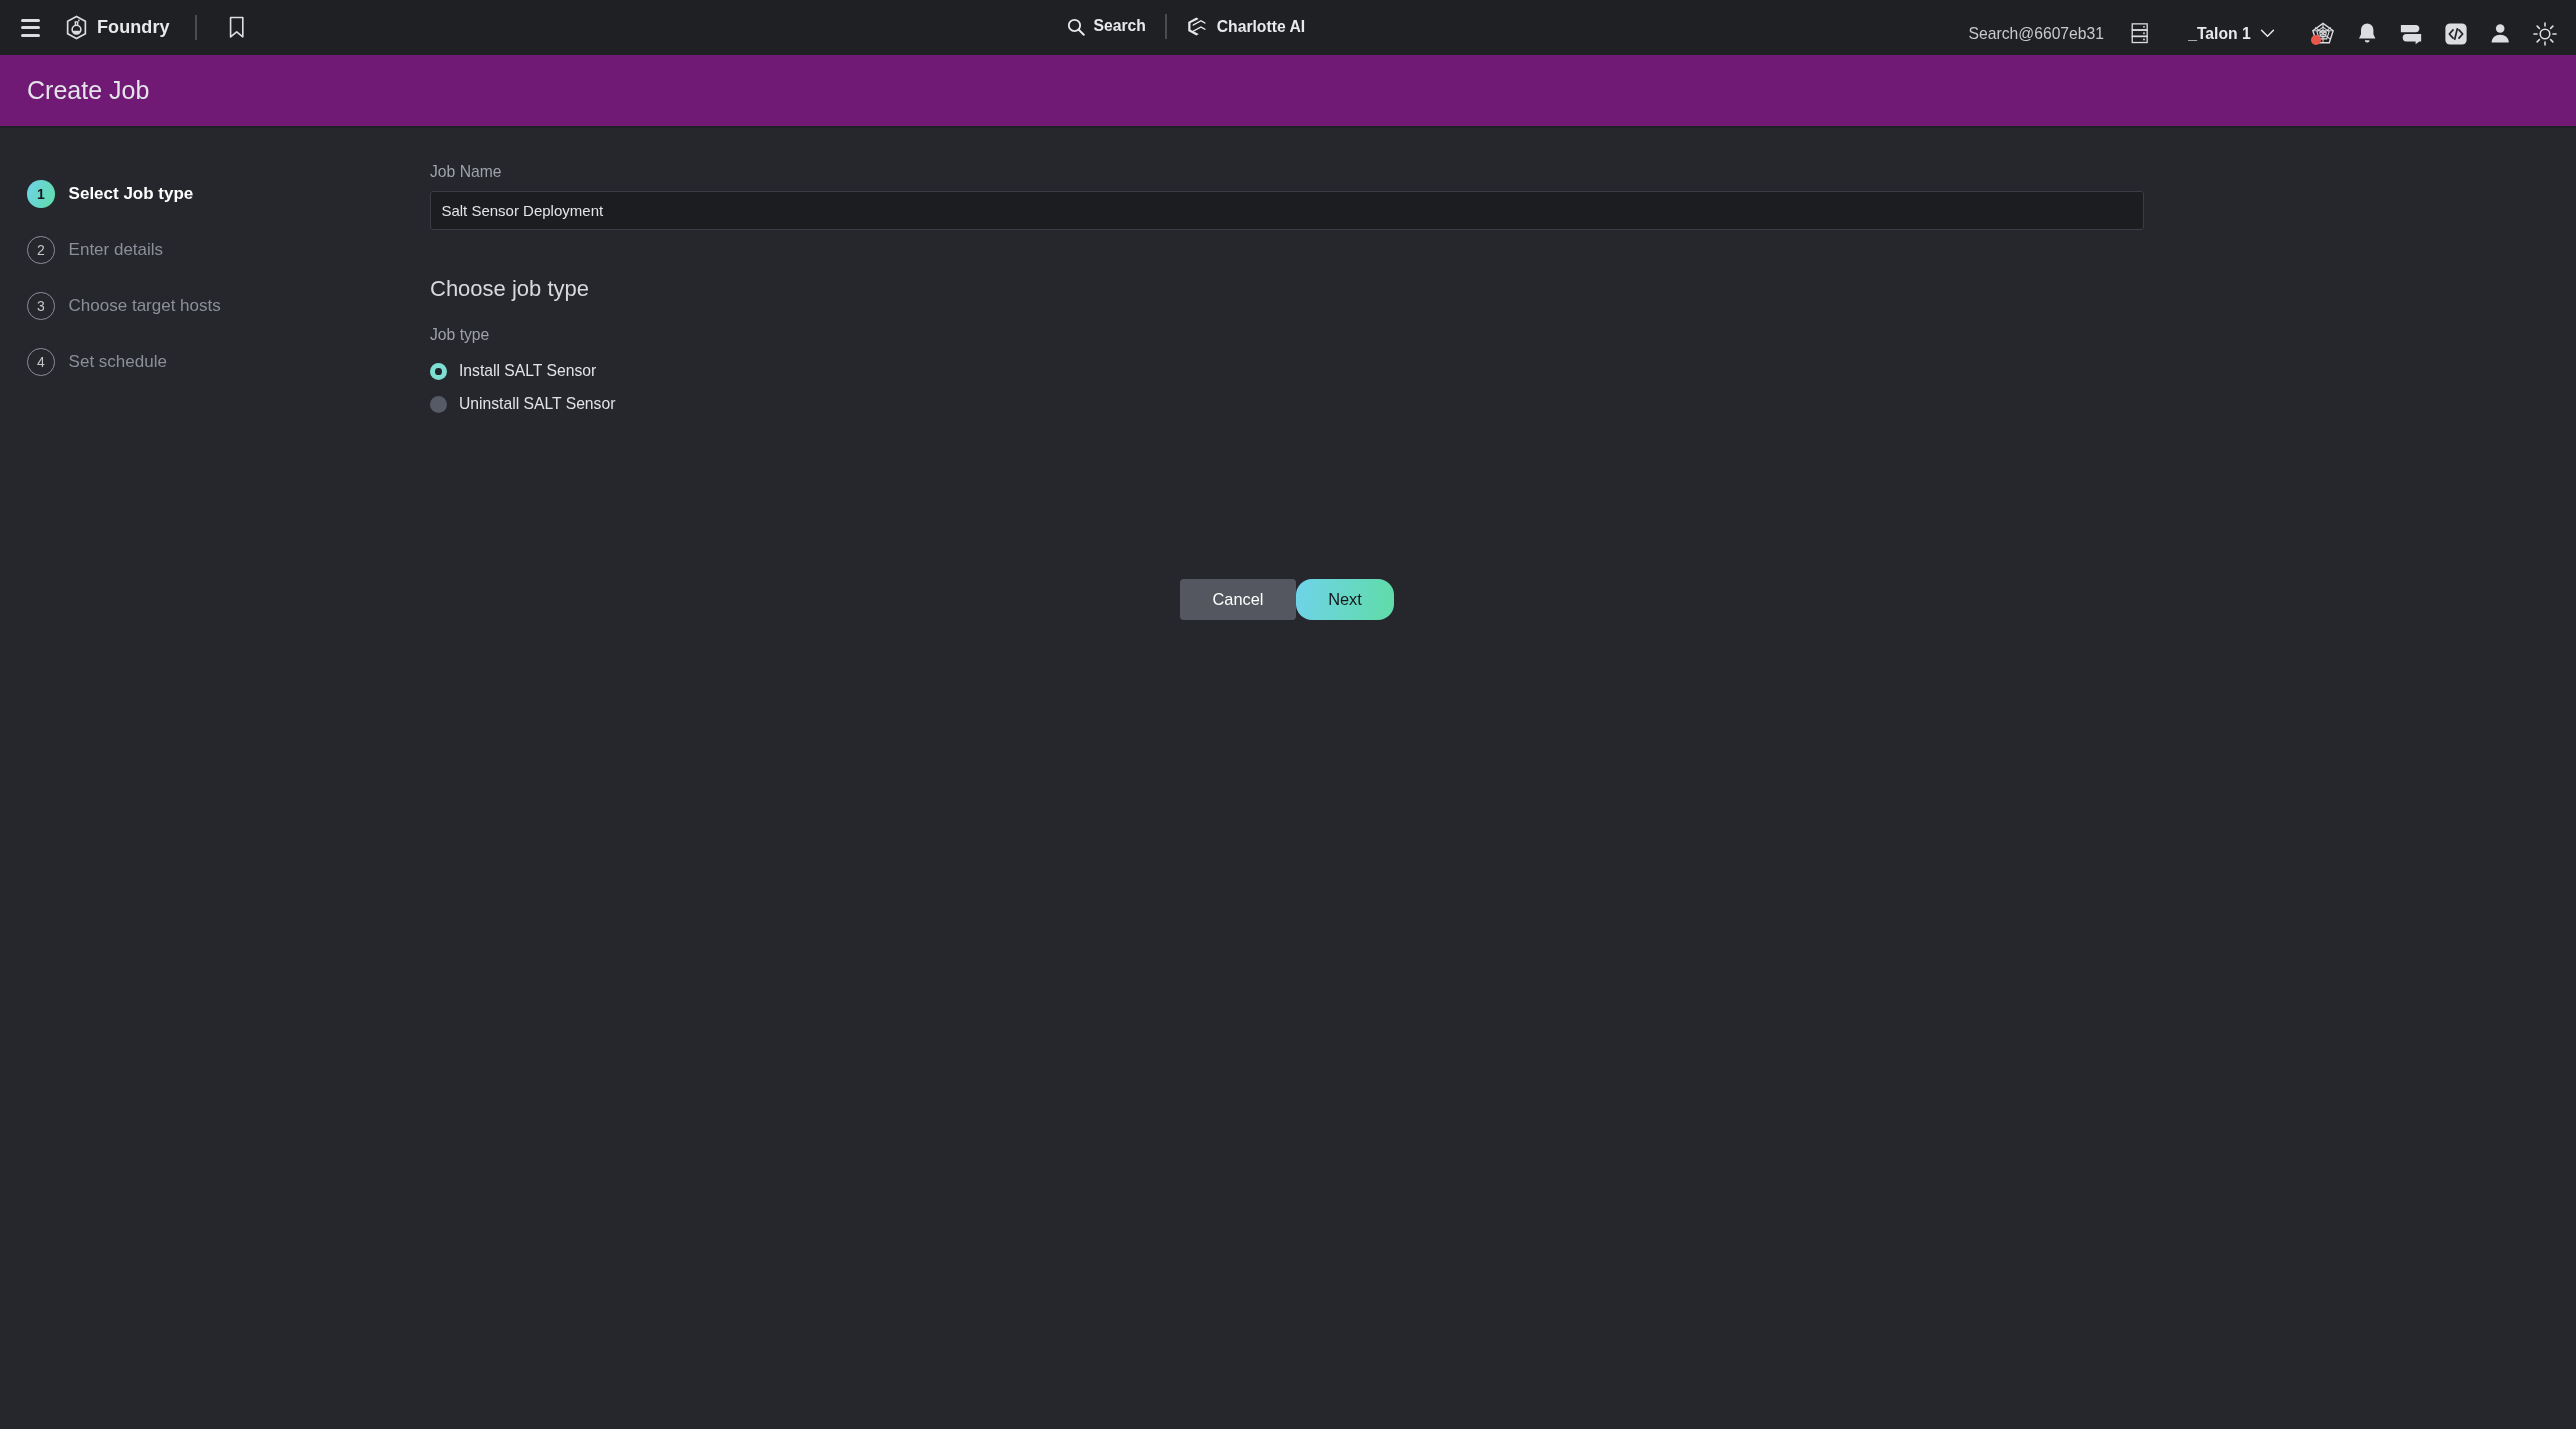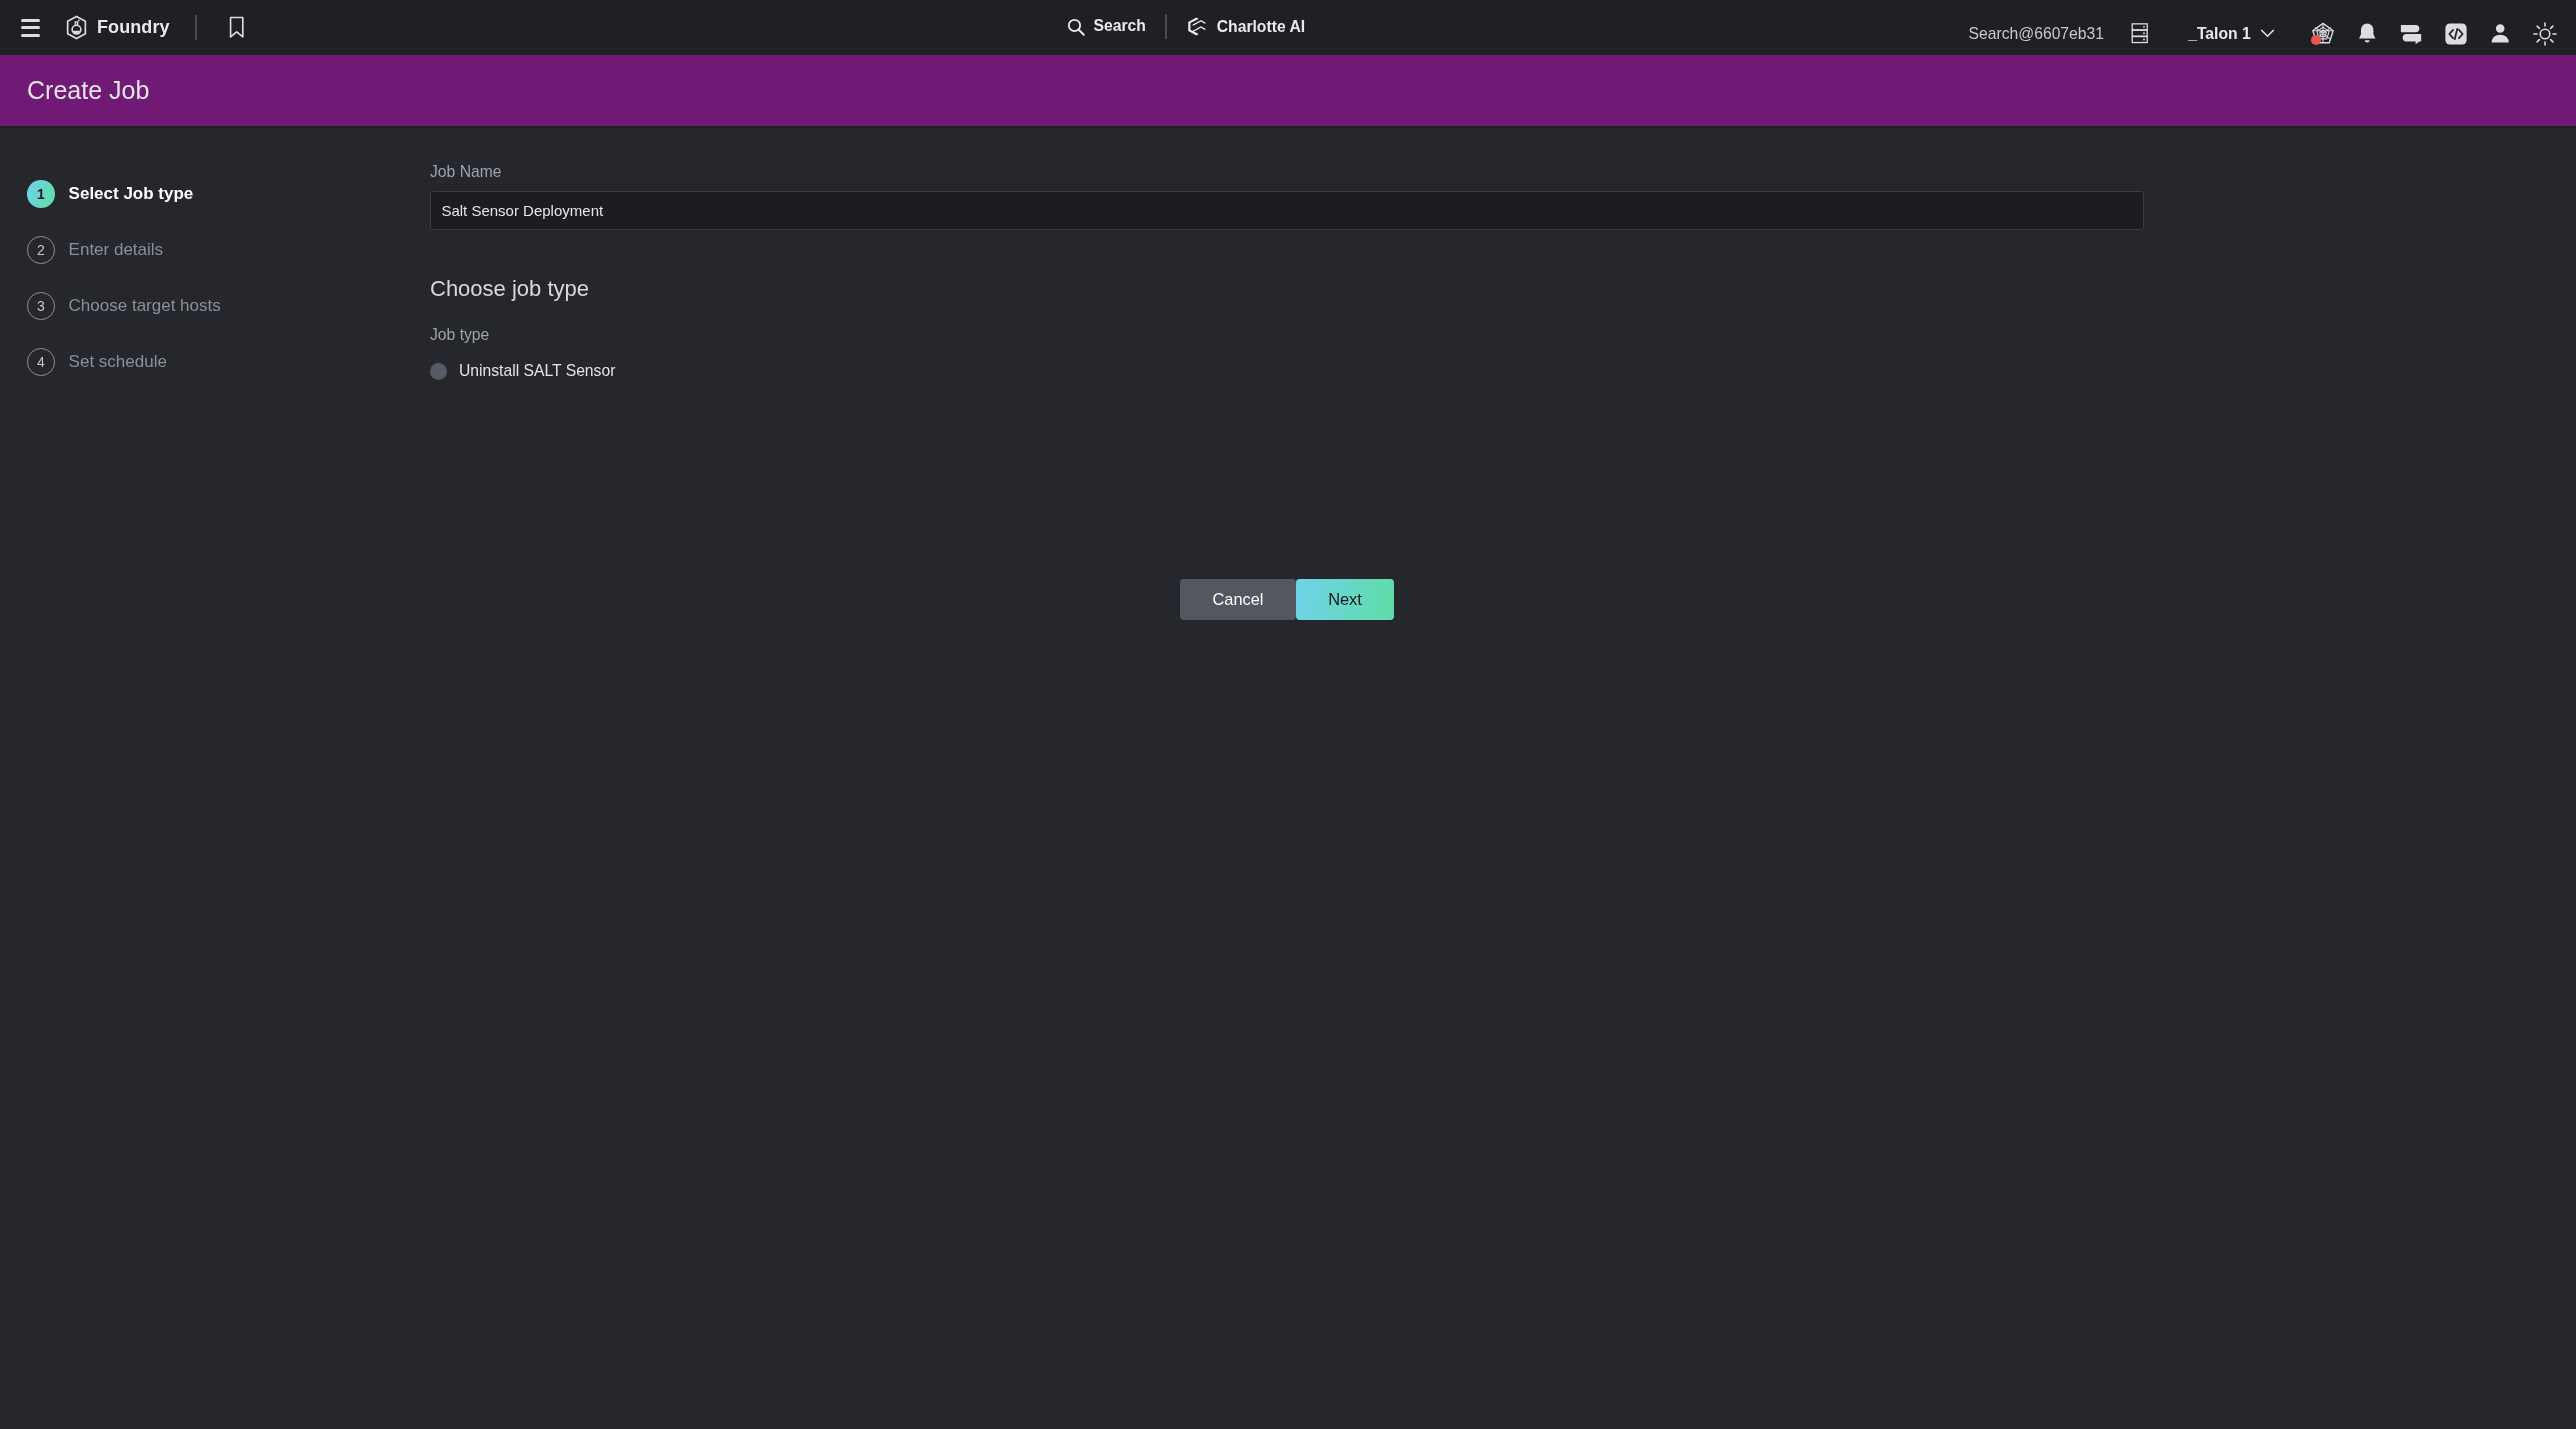--- a/index.html
+++ b/index.html
@@ -290,20 +290,21 @@
     width: 116px; height: 41px;
     background: #54575f;
     color: #ffffff;
     font-size: 16.4px;
   }
   .btn-next {
     width: 98px; height: 41px;
     background: linear-gradient(100deg, #6fd3ea 0%, #5fdca6 100%);
     color: #15171b;
     font-size: 16.4px;
+    border-radius: 16px;
   }
 </style>
 </head>
 <body>
 
 <div class="topbar">
 
   <div class="topbar-left">
 
     <div class="hamburger">
@@ -465,20 +466,24 @@
 
     <div class="field-label">Job Name</div>
     <input class="text-input" type="text" value="Salt Sensor Deployment" style="">
 
     <h2 class="section-heading">Choose job type</h2>
 
     <div class="field-label">Job type</div>
 
     <div class="radio-group">
       <div class="radio-row">
+        <span class="radio-mark on"></span>
+        <span class="radio-label">Install SALT Sensor</span>
+      </div>
+      <div class="radio-row">
         <span class="radio-mark off"></span>
         <span class="radio-label">Uninstall SALT Sensor</span>
       </div>
     </div>
   </section>
 
   <div class="actions">
     <button class="btn btn-cancel">Cancel</button>
     <button class="btn btn-next">Next</button>
   </div>

